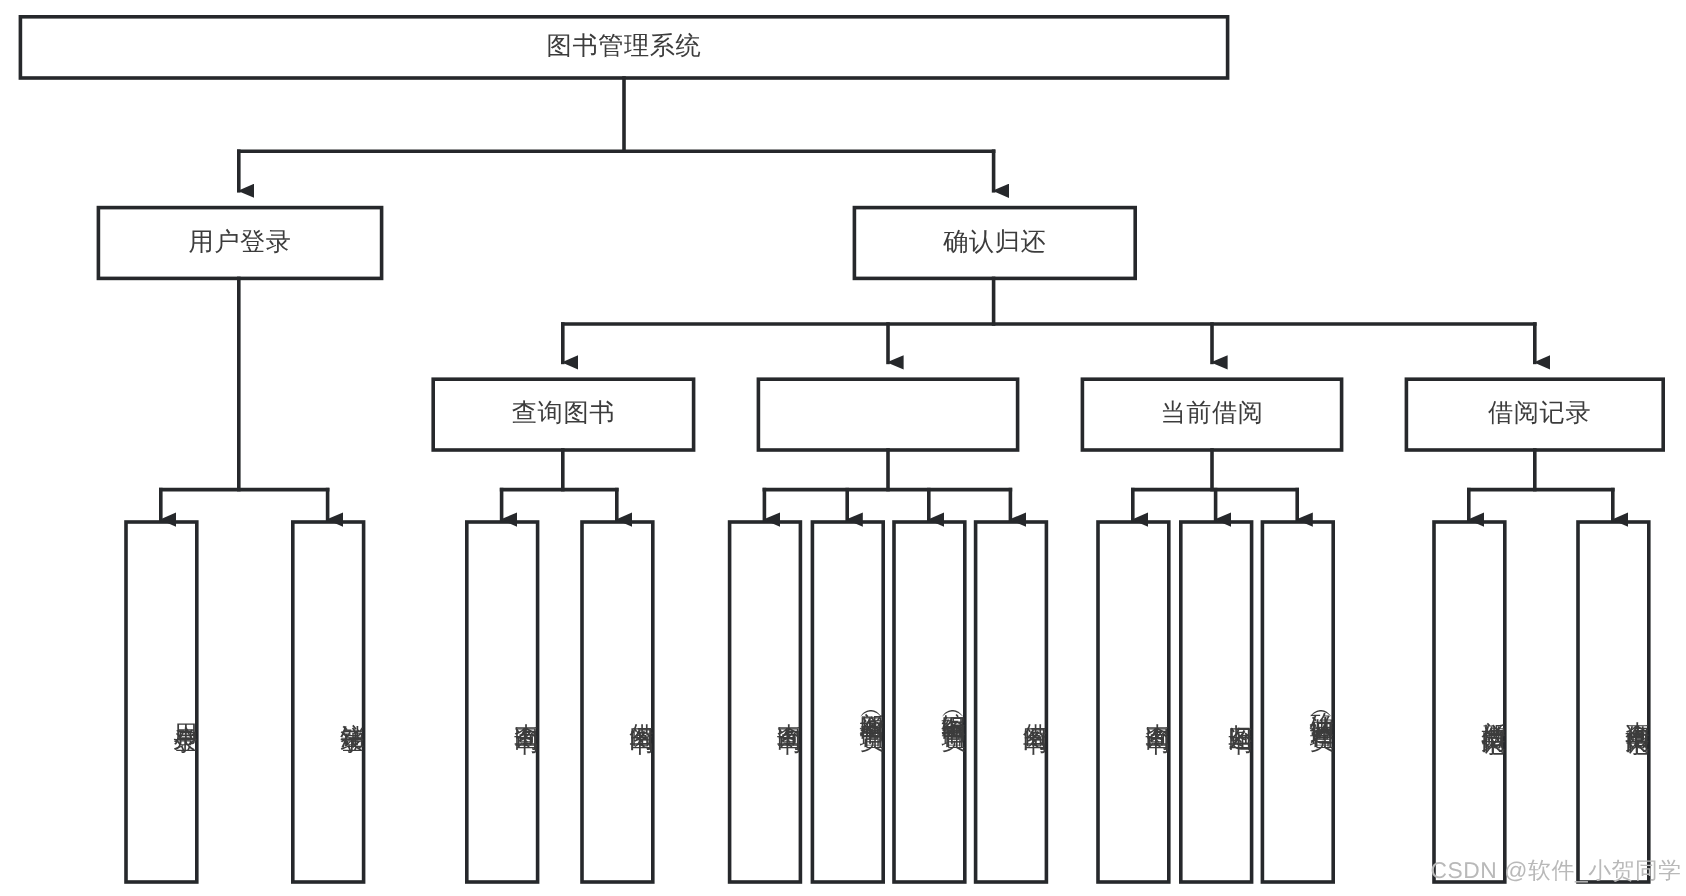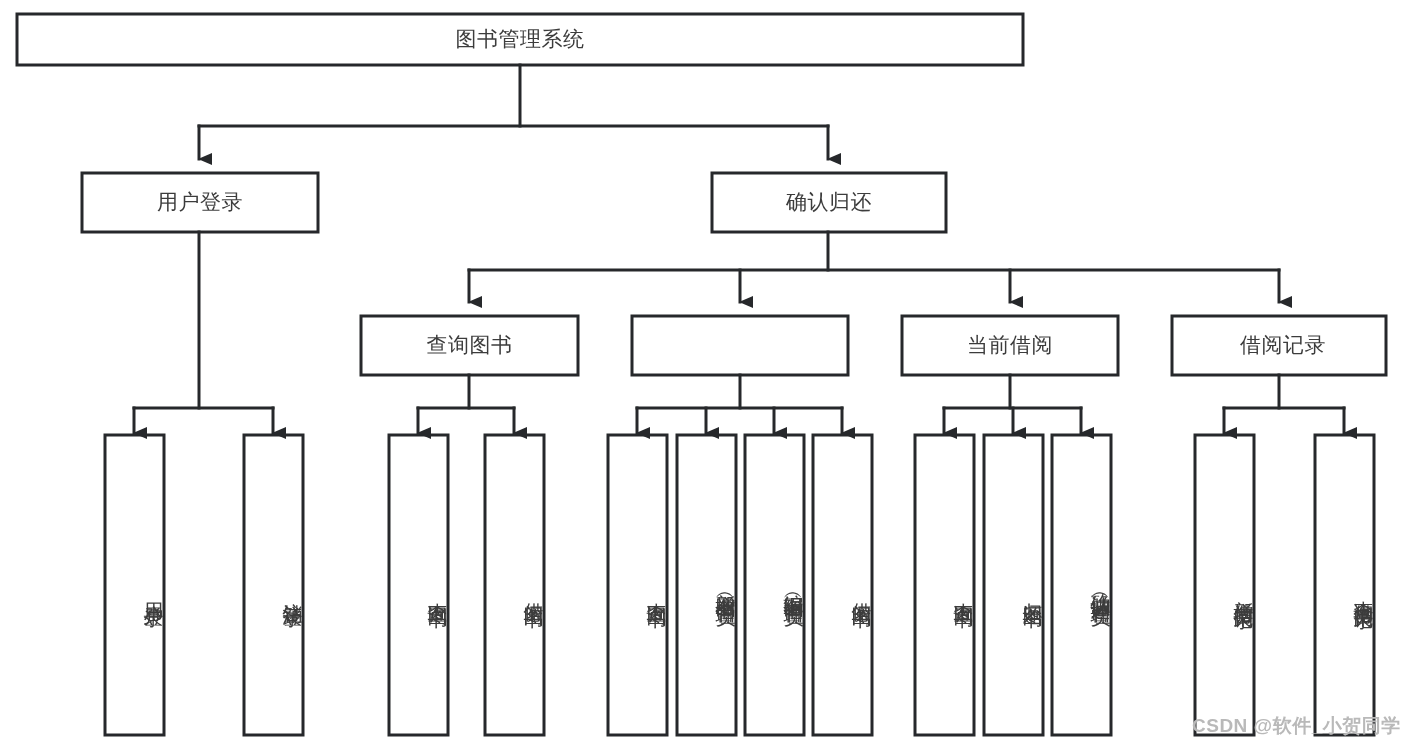--- a/index.html
+++ b/index.html
@@ -72,21 +72,20 @@
     position: absolute;
     left: 1192px;
     top: 713px;
     font-size: 19px;
     color: #b9b9b9;
     font-family: "Liberation Sans", "DejaVu Sans", sans-serif;
     letter-spacing: 0.5px;
     white-space: nowrap;
     user-select: none;
     pointer-events: none;
-    font-weight: bold;
   }
 </style>
 </head>
 <body>
 
 <div id="diagram-root">
 
   <svg id="diagram-svg" viewBox="0 0 1405 747">
     <defs>
       <marker id="arrow" viewBox="0 0 12 14" refX="6" refY="13" markerWidth="12" markerHeight="14" orient="auto-start-reverse" markerUnits="userSpaceOnUse">

